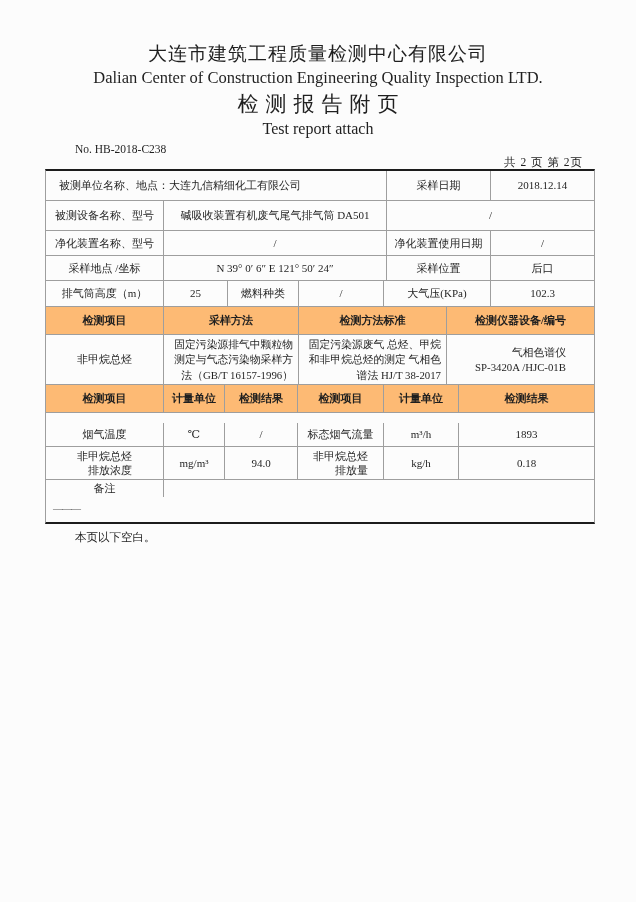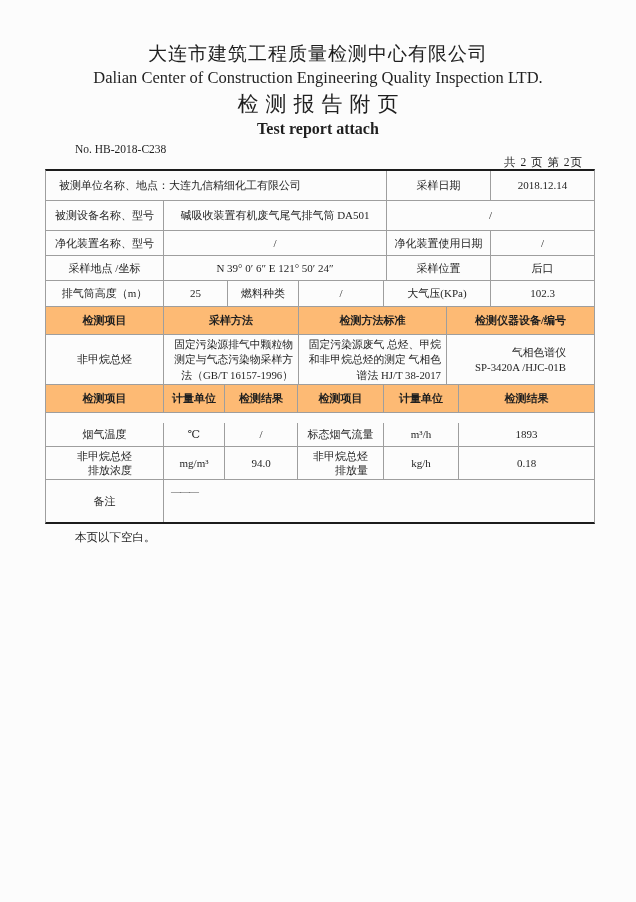--- a/index.html
+++ b/index.html
@@ -11,21 +11,21 @@
     background: #fcfcfc;
     font-family: "Liberation Serif", "DejaVu Serif", serif;
     color: #1f1f1f;
     overflow: hidden;
   }
   
   .doc-header { padding-top: 42px; text-align: center; }
   .h-company-cn { font-size: 19px; letter-spacing: 1px; line-height: 1.3; }
   .h-company-en { font-size: 16.5px; line-height: 1.35; }
   .h-title-cn   { font-size: 21px; letter-spacing: 7px; line-height: 1.45; padding-left: 7px; }
-  .h-title-en   { font-size: 16px; font-weight: bold; line-height: 1.25; }
+  .h-title-en   { font-size: 16px; font-weight: normal; line-height: 1.25; }
 
   .sheet { width: 550px; margin-left: 45px; margin-top: 4px; }
   .meta-row { position: relative; height: 26px; font-size: 11.5px; }
   .report-no { position: absolute; left: 30px; top: 0; }
   .page-info { position: absolute; right: 12px; top: 12px; letter-spacing: 1px; }
 
   
   .tbl {
     width: 550px;
     border-top: 2.5px solid #1c1c1c;
@@ -44,21 +44,21 @@
   .td:last-child { border-right: none; flex: 1; }
   .left { justify-content: flex-start; text-align: left; padding-left: 13px; }
   .gray { background: #fdba74; font-weight: bold; }
   .pre  { white-space: pre-line; }
   .small { font-size: 10.8px; line-height: 1.42; padding: 2px 5px; }
   .topleft { align-items: flex-start; justify-content: flex-start; text-align: left;
              padding: 5px 7px; color: #5a5a5a; font-size: 10px; letter-spacing: -1px; }
   
   .r30 { height: 30px; } .r25 { height: 25px; } .r26 { height: 26px; }
   .r28 { height: 28px; } .r50 { height: 50px; } .r24 { height: 24px; margin-top: 10px; }
-  .r33 { height: 33px; } .r42 { height: 42px; }
+  .r33 { height: 33px; } .r42 { height: 42px; flex-direction: column; }
   
   .w341 { width: 341px; } .w118 { width: 118px; } .w223 { width: 223px; }
   .w104 { width: 104px; } .w64 { width: 64px; } .w71 { width: 71px; }
   .w85 { width: 85px; } .w107 { width: 107px; } .w135 { width: 135px; }
   .w148 { width: 148px; } .w61 { width: 61px; } .w73 { width: 73px; }
   .w86 { width: 86px; } .w75 { width: 75px; }
 
   .footer-note { margin-left: 30px; margin-top: 6px; font-size: 11.5px; }
 </style>
 </head>

